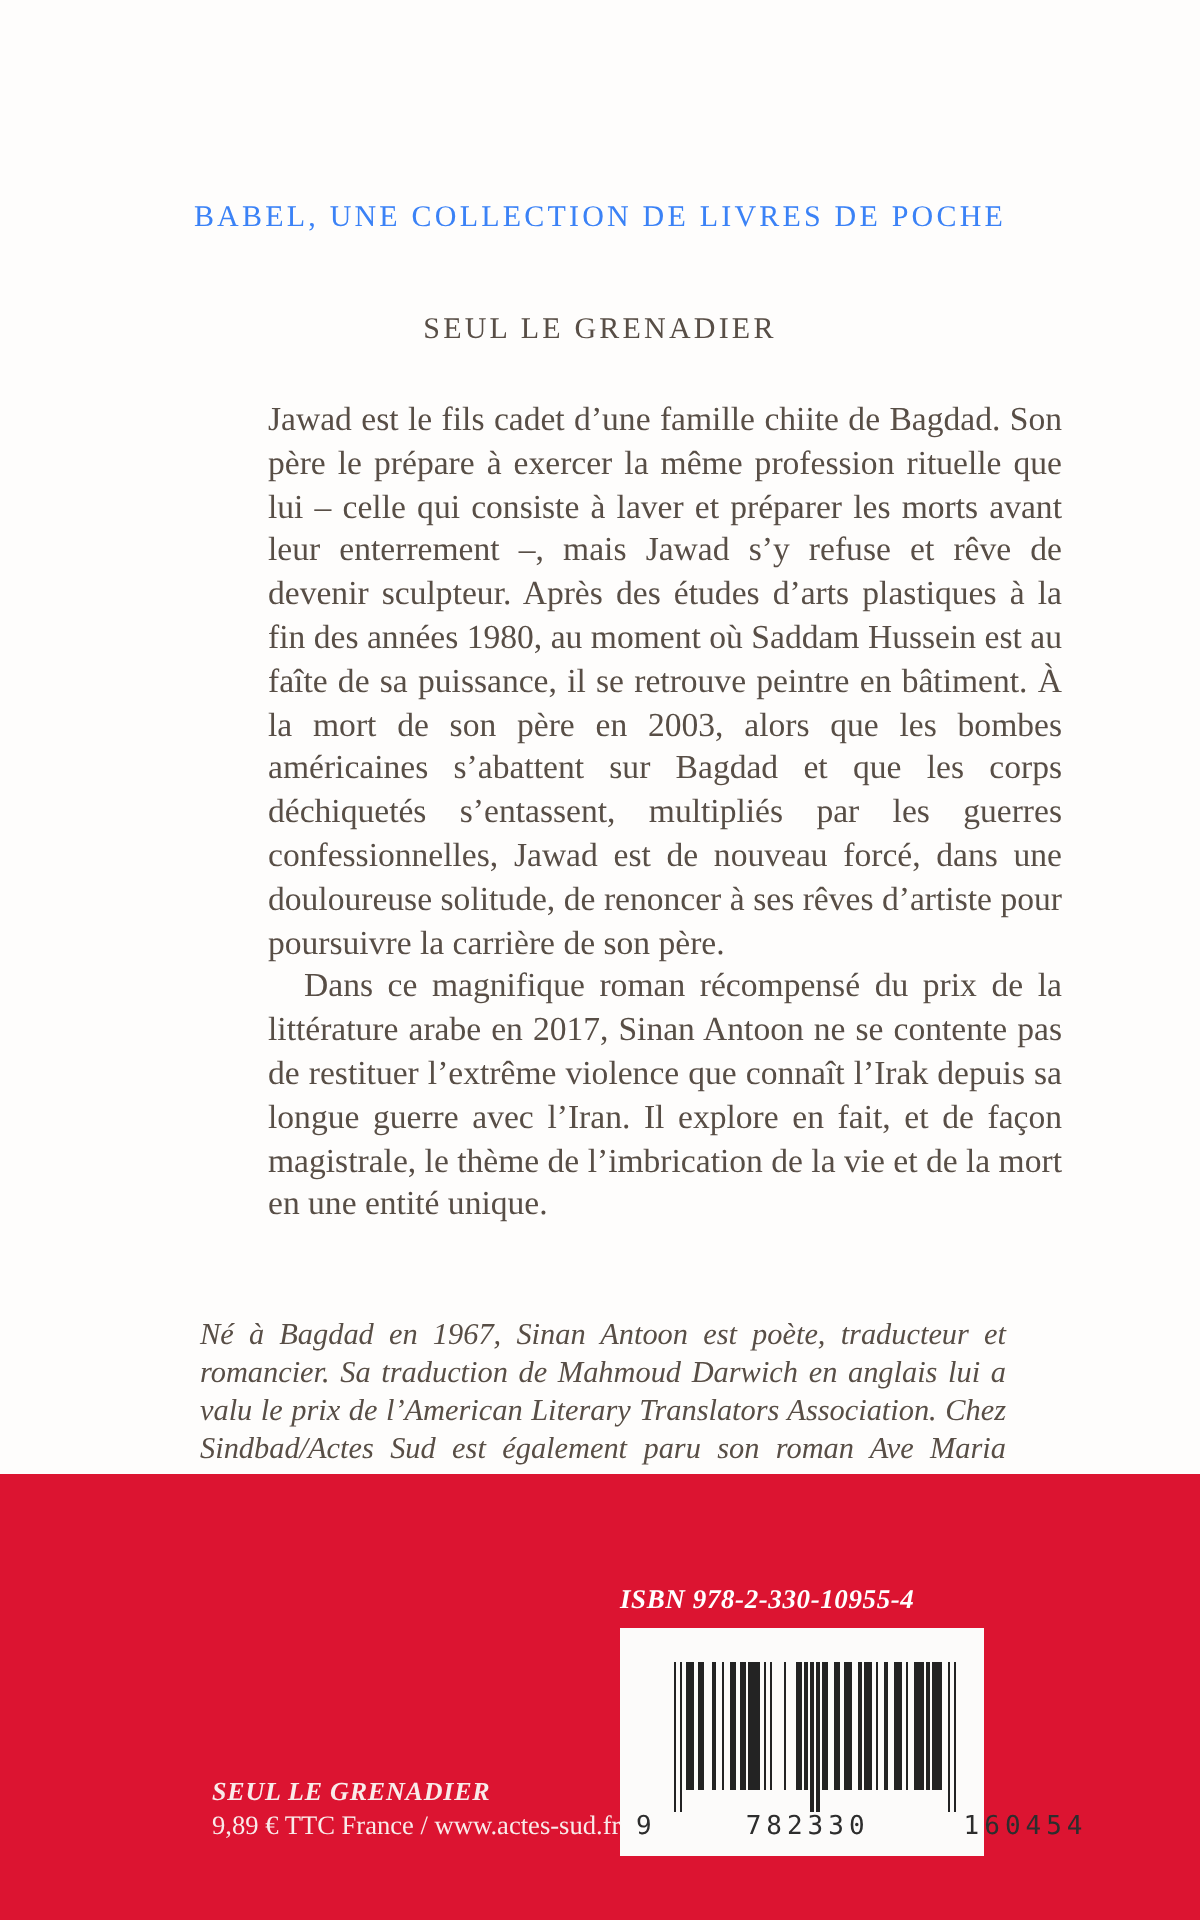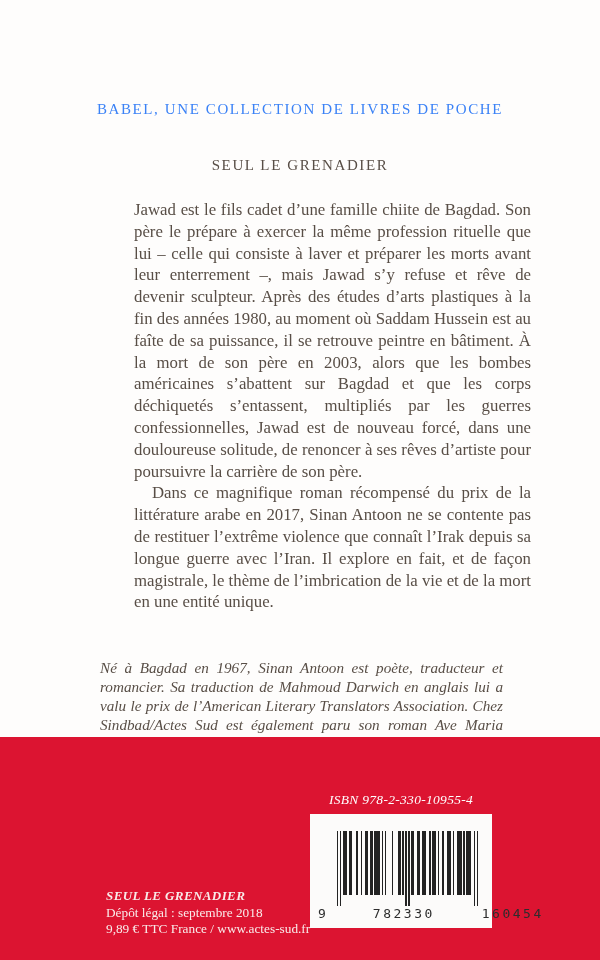--- a/index.html
+++ b/index.html
@@ -71,23 +71,23 @@
     width: 600px;
     height: 223px;
     background: #dc1431;
   }
 
   .isbn-line {
     position: absolute;
     top: 55px;   
     left: 310px;
     width: 182px;
-    text-align: center;
+    text-align: left;
     font-style: italic;
-    font-weight: normal;
+    font-weight: bold;
     font-size: 13.5px;
     color: #ffffff;
     letter-spacing: 0.3px;
   }
 
   .barcode-box {
     position: absolute;
     top: 77px;   
     left: 310px;
     width: 182px;
@@ -254,19 +254,18 @@
         </div>
       <div class="barcode-digits">
         <span>9</span>
         <span class="grp">782330</span>
         <span class="grp">160454</span>
       </div>
     </div>
 
     <div class="fine-print">
       <div class="fp-title">SEUL LE GRENADIER</div>
-      <div>Dépôt légal : septembre 2018</div>
       <div>9,89 € TTC France / www.actes-sud.fr</div>
     </div>
 
   </div>
 
 </div>
 
 </body></html>

